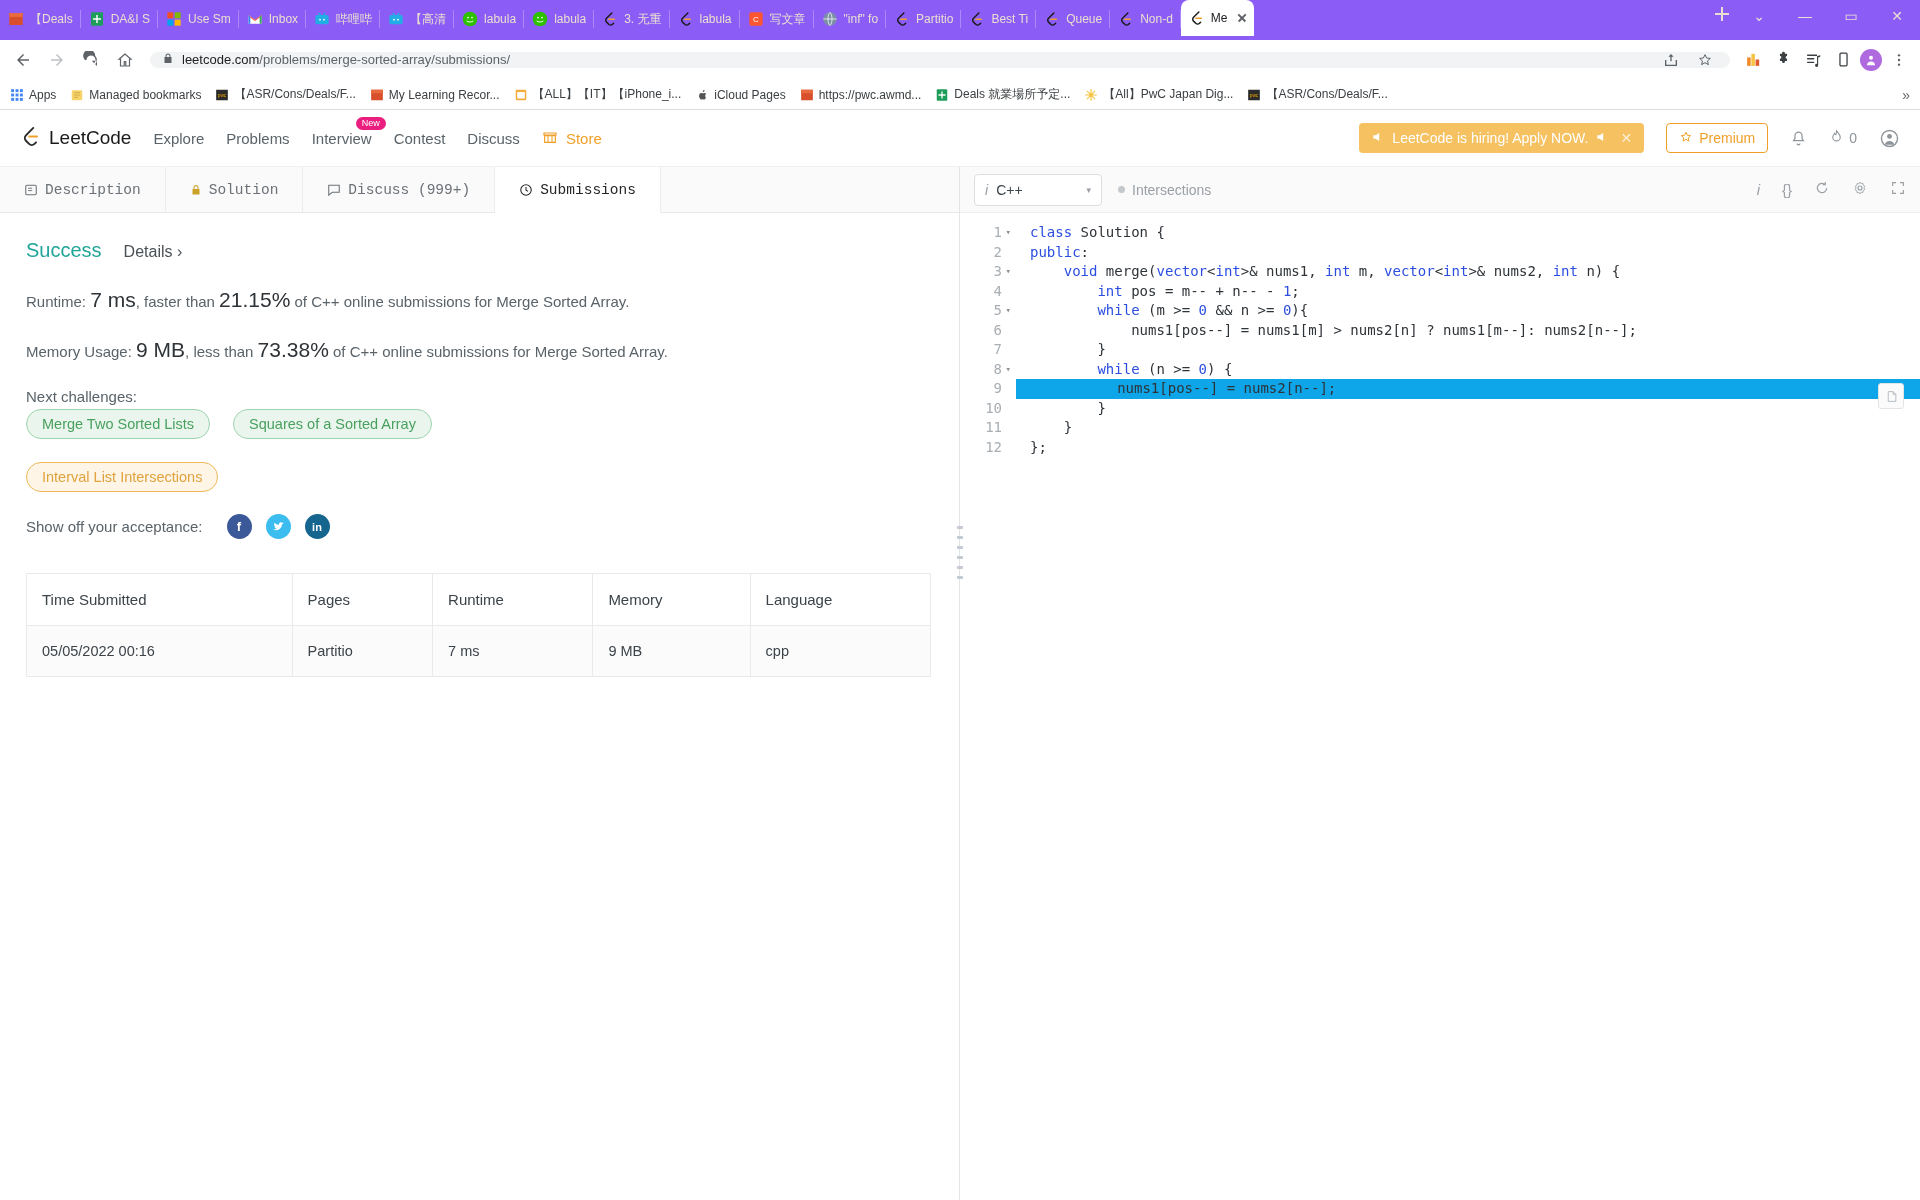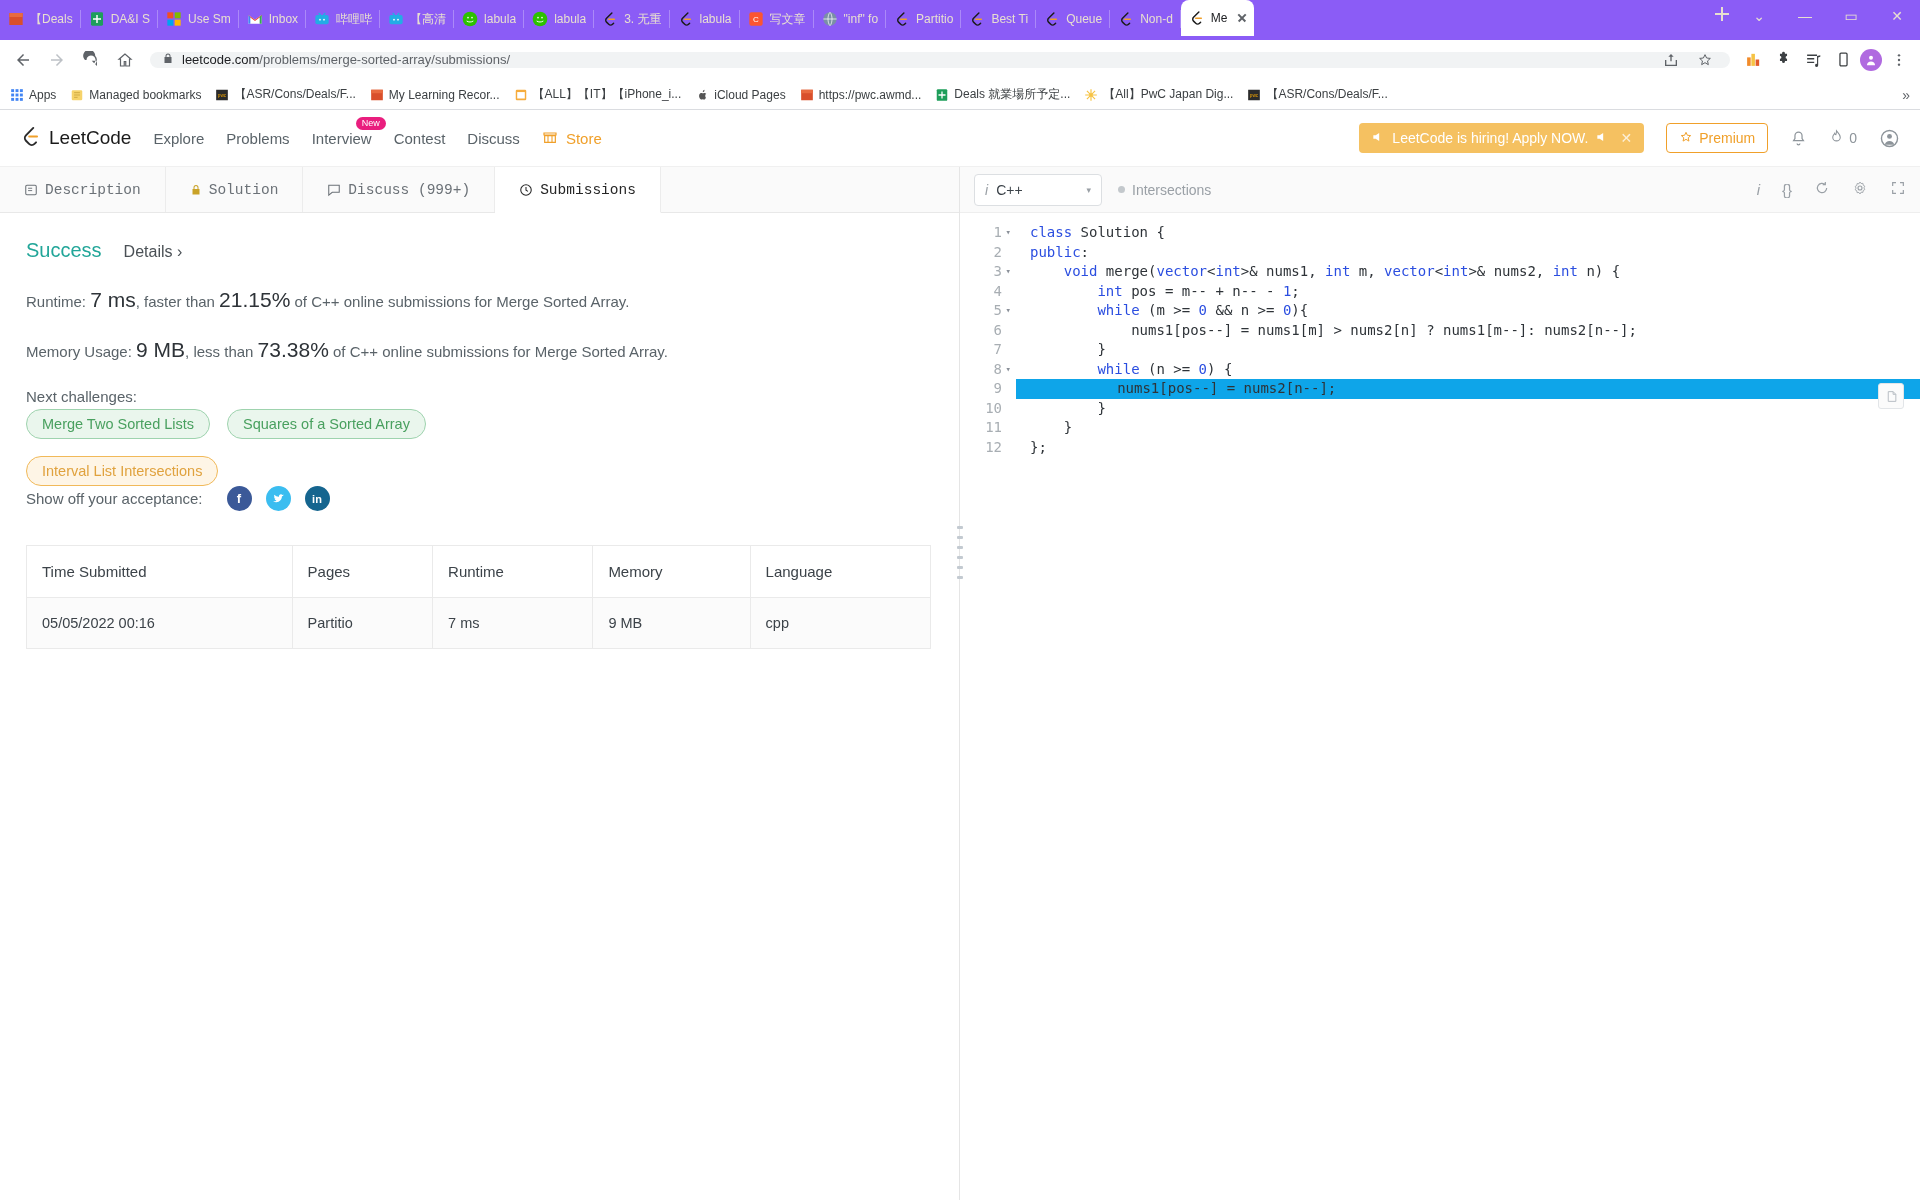--- a/index.html
+++ b/index.html
@@ -124,21 +124,21 @@
   .lc-tab.active { background: #fff; color: #262626; border-bottom: 1px solid #fff; margin-bottom: -1px; }
 
   .content { flex: 1; padding: 26px 26px 0 26px; overflow: hidden; }
 
   .res-head { display: flex; align-items: baseline; gap: 22px; margin-bottom: 26px; }
   .res-success { font-size: 20px; color: #22a699; font-weight: 500; }
   .res-details { font-size: 16px; color: #4a5055; cursor: pointer; }
   .res-line { font-size: 15px; color: #5a6369; margin-bottom: 26px; }
   .res-line .big { font-size: 21px; color: #2e3338; }
   .next-label { font-size: 15px; color: #5a6369; margin-bottom: 4px; }
-  .chips { display: flex; flex-wrap: wrap; gap: 17px; max-width: 520px; }
+  .chips { display: flex; flex-wrap: wrap; gap: 23px; max-width: 520px; margin-bottom: 22px; }
   .chip { border-radius: 16px; padding: 6px 15px; font-size: 14.5px; cursor: pointer; }
   .chip.green { background: #eaf6ed; border: 1px solid #9ed3ae; color: #49a05f; }
   .chip.orange { background: #fef5e6; border: 1px solid #f1b959; color: #e0a23e; }
   .share-row { display: flex; align-items: center; gap: 14px; margin-bottom: 34px; }
   .share-label { font-size: 15px; color: #5a6369; margin-right: 10px; }
   .social { width: 25px; height: 25px; border-radius: 50%; display: flex; align-items: center;
             justify-content: center; color: #fff; font-size: 13px; cursor: pointer; font-weight: 700; }
   .social.fb { background: #3b5998; }
   .social.tw { background: #3bbdf0; }
   .social.li { background: #15658f; font-size: 11px; }

